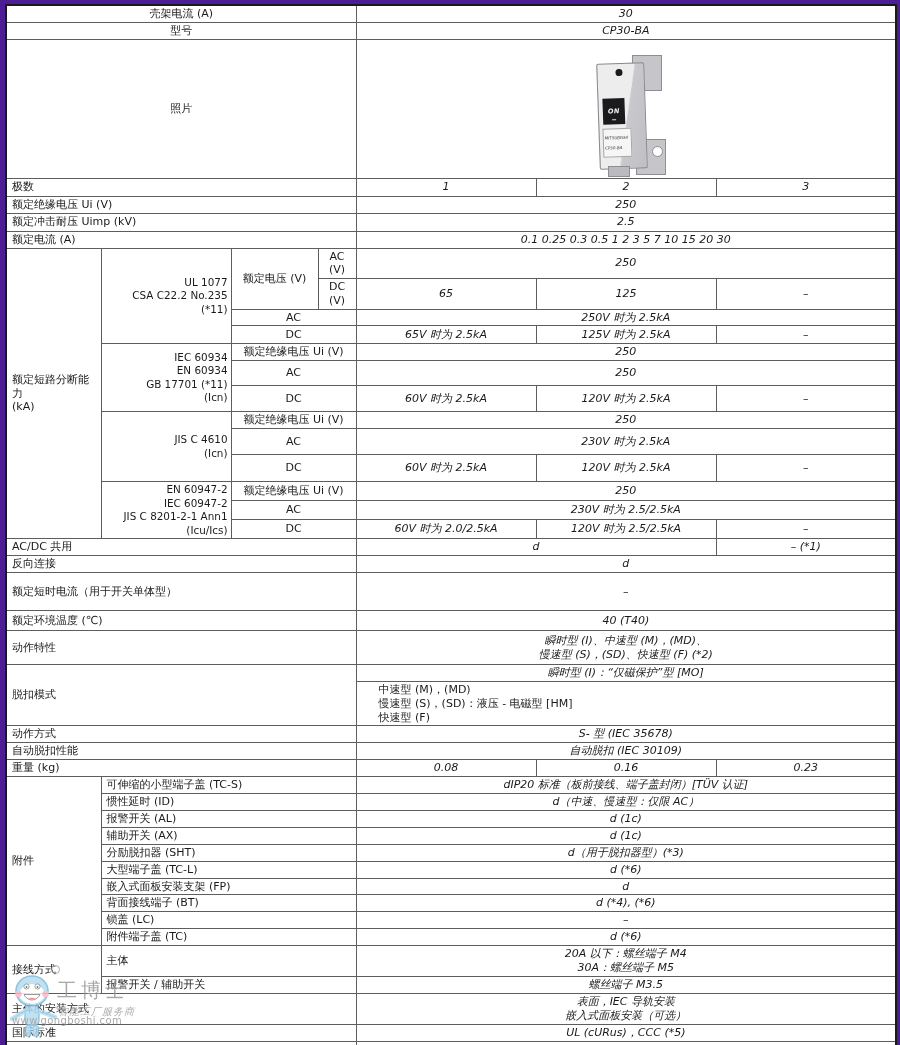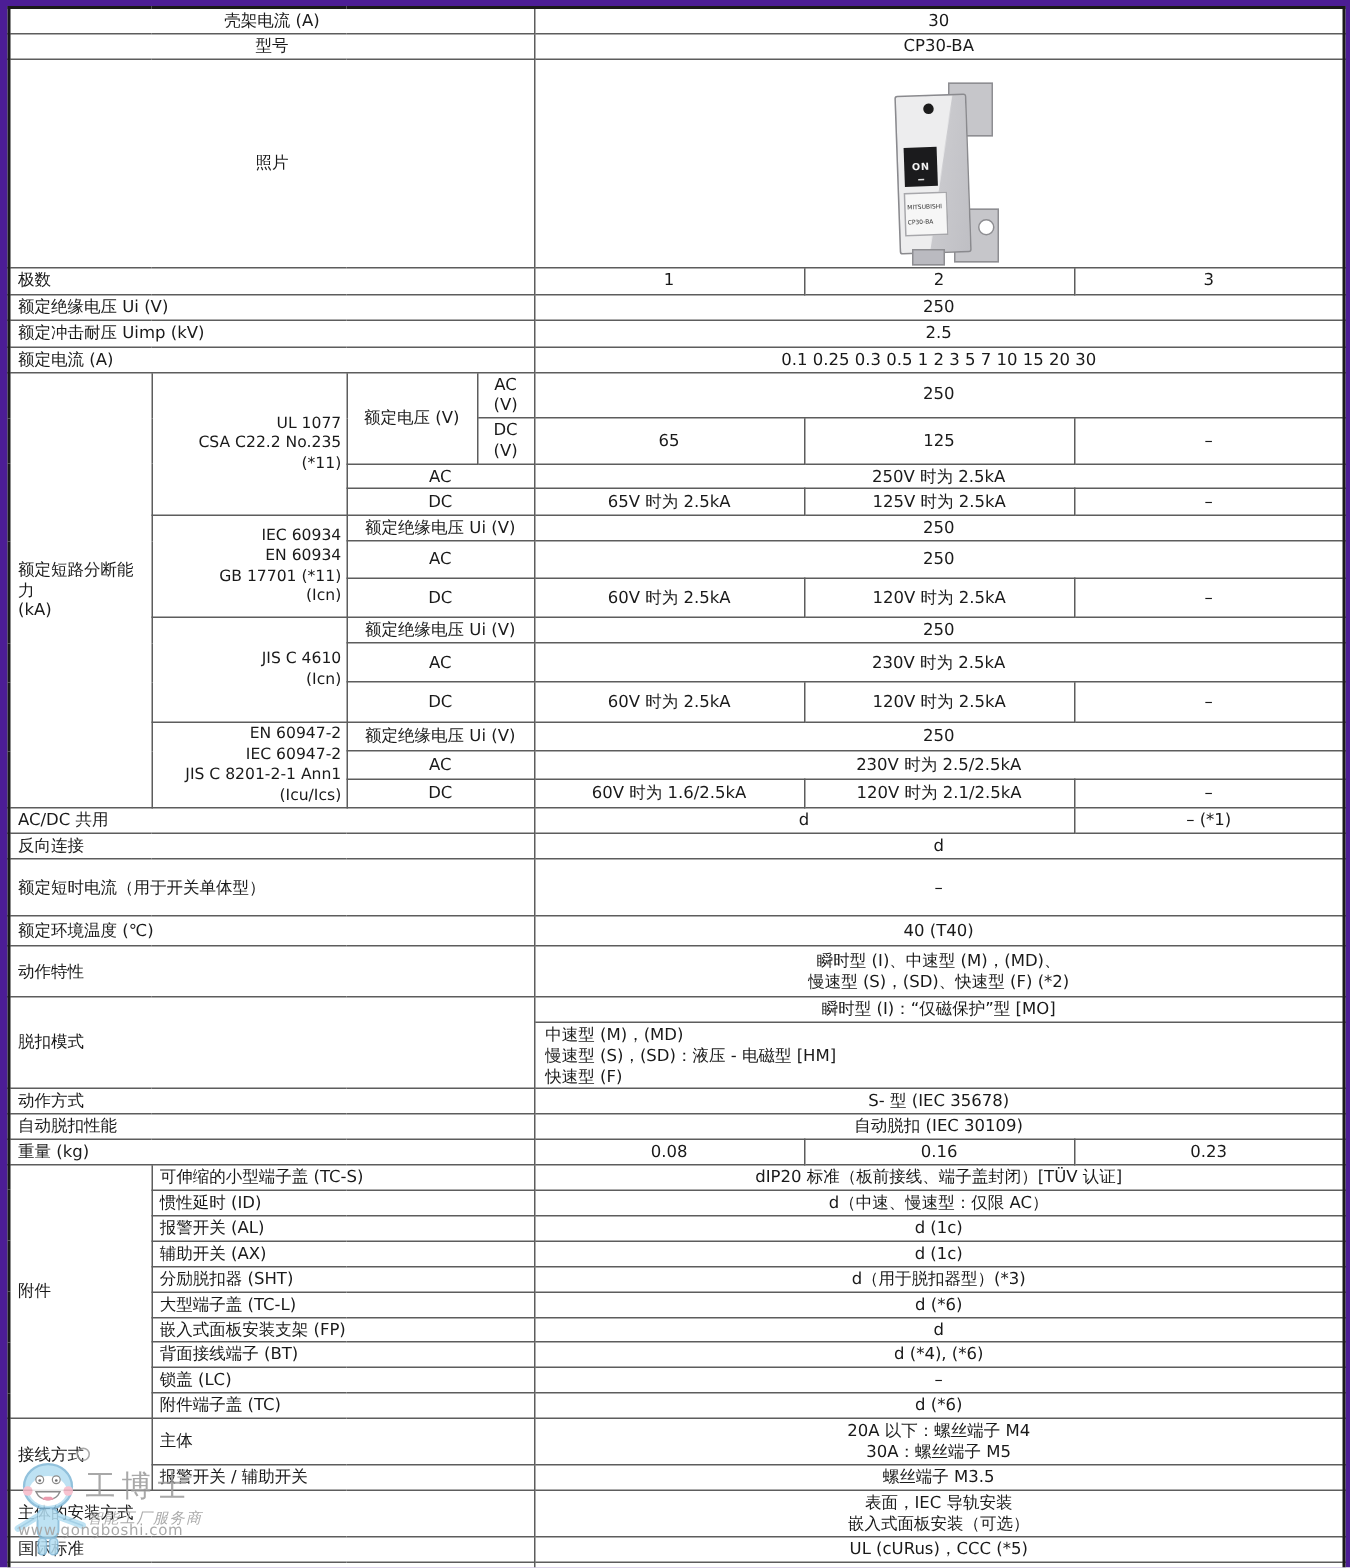--- a/index.html
+++ b/index.html
@@ -5,25 +5,25 @@
   html,body{margin:0;padding:0;background:#fff;}
   .page{position:relative;width:900px;height:1045px;background:#4c1d95;overflow:hidden;
         font-family:"DejaVu Sans","Liberation Sans",sans-serif;color:#1a1a1a;}
   table.spec{position:absolute;left:5px;top:4px;width:890px;border-collapse:collapse;
              table-layout:fixed;border:2px solid #1a1a1a;background:#fff;}
   td{border:1px solid #5d5d5d;font-size:11px;line-height:1.25;padding:1px 3px;
      vertical-align:middle;white-space:pre-line;overflow:hidden;}
   tr.sec td{border-top:1.8px solid #2b2b2b;}
   .lab{text-align:left;padding-left:5px;margin-left:28px;}
   .labc{text-align:center;}
-  .val{text-align:center;}
+  .val{text-align:center;font-style:italic;}
   .std{text-align:right;font-size:10.4px;line-height:1.3;padding-left:5px;}
   .sub{text-align:center;}
   .sublab{text-align:left;padding-left:5px;}
-  .leftval{text-align:left;padding-left:7px;}
+  .leftval{text-align:left;padding-left:22px;}
 
   
   .device{position:relative;width:96px;height:122px;display:inline-block;vertical-align:middle;}
   .d-clip-top{position:absolute;right:12px;top:0;width:28px;height:34px;background:#c6c6ca;border:1px solid #8e8e92;}
   .d-clip-bot{position:absolute;right:8px;bottom:2px;width:28px;height:34px;background:#c6c6ca;border:1px solid #8e8e92;}
   .d-notch{position:absolute;right:2px;top:6px;width:9px;height:9px;background:#fff;border:1px solid #8e8e92;border-radius:50%;}
   .d-body{position:absolute;left:20px;top:8px;width:46px;height:104px;
           background:linear-gradient(100deg,#ededee 58%,#c9c9cd 59%,#bfbfc4 100%);
           border:1px solid #8a8a8e;border-radius:2px;transform:rotate(-2deg);}
   .d-screw{position:absolute;left:18px;top:5px;width:7px;height:7px;background:#1c1c1c;border-radius:50%;}
@@ -173,22 +173,22 @@
 (Icu/Ics)</td>
         <td class="sub" colspan="2">额定绝缘电压 Ui (V)</td>
         <td class="val" colspan="3">250</td>
       </tr>
       <tr style="height:16px">
         <td class="sub" colspan="2">AC</td>
         <td class="val" colspan="3">230V 时为 2.5/2.5kA</td>
       </tr>
       <tr style="height:17px">
         <td class="sub" colspan="2">DC</td>
-        <td class="val">60V 时为 1.6/2.5kA</td>
-        <td class="val">120V 时为 2.1/2.5kA</td>
+        <td class="val">60V 时为 2.0/2.5kA</td>
+        <td class="val">120V 时为 2.5/2.5kA</td>
         <td class="val">–</td>
       </tr>
 
       <tr class="sec" style="height:17px">
         <td class="lab" colspan="4">AC/DC 共用</td>
         <td class="val" colspan="2">d</td>
         <td class="val">–  (*1)</td>
       </tr>
       <tr class="sec" style="height:17px">
         <td class="lab" colspan="4">反向连接</td>

